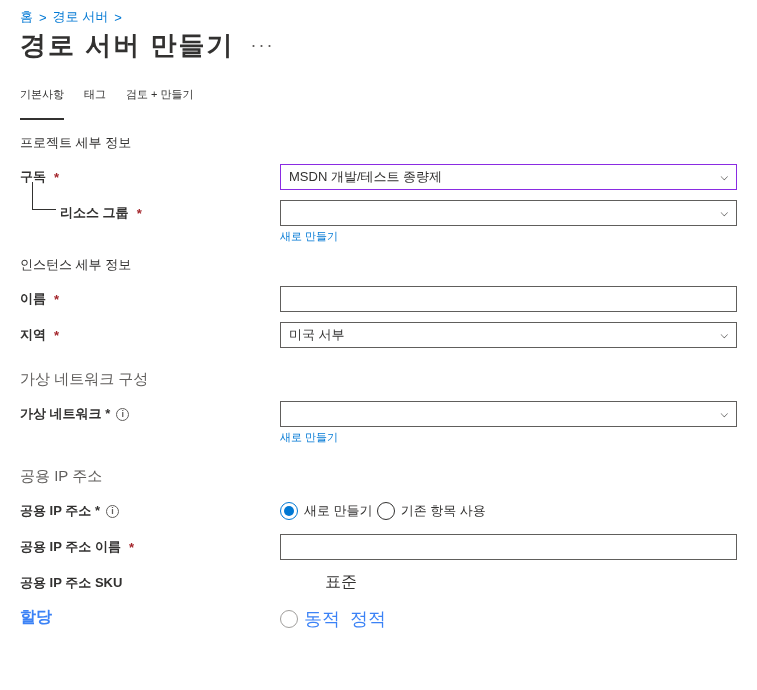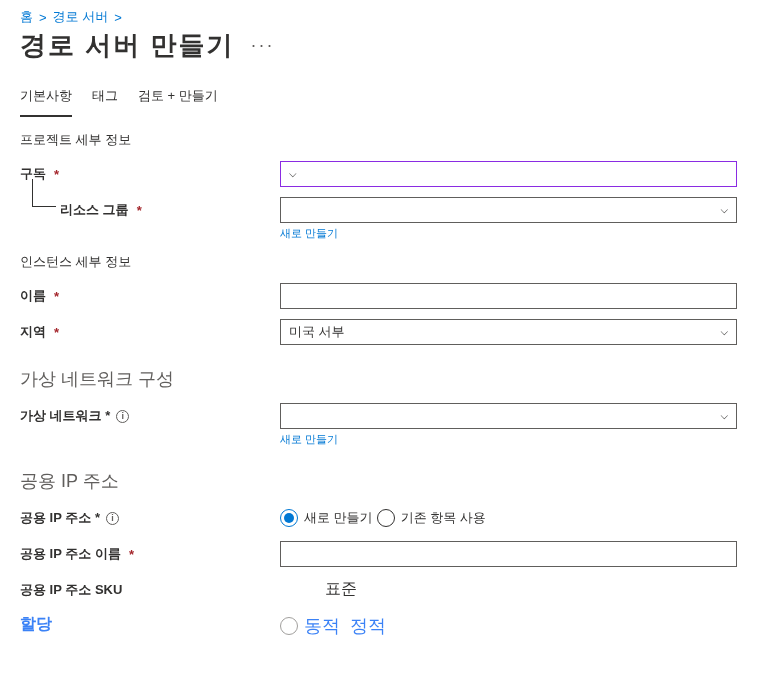--- a/index.html
+++ b/index.html
@@ -44,37 +44,37 @@
       font-size: 18px;
       color: #605e5c;
       letter-spacing: 2px;
     }
     .tabs {
       display: flex;
       gap: 20px;
       margin-bottom: 14px;
     }
     .tab {
-      font-size: 13px;
-      color: #323130;
-      padding-bottom: 10px;
+      font-size: 11px;
+      color: #323130;
+      padding-bottom: 16px;
       cursor: pointer;
     }
     .tab.active {
       border-bottom: 2px solid #323130;
       font-weight: 400;
     }
     .section-header {
       font-size: 13px;
       color: #323130;
       margin-top: 12px;
       margin-bottom: 12px;
     }
     .section-header.big {
-      font-size: 18px;
+      font-size: 15px;
       color: #605e5c;
       margin-top: 22px;
     }
     .form-row {
       display: flex;
       align-items: flex-start;
       margin-bottom: 10px;
     }
     .label-col {
       width: 260px;
@@ -212,20 +212,21 @@
 
 <div class="section-header">프로젝트 세부 정보</div>
 
 <div class="form-row">
   <div class="label-col">
     <span>구독</span>
     <span class="required">*</span>
   </div>
   <div class="field-col">
     <div class="select-box highlighted">
+      <span>MSDN 개발/테스트 종량제</span>
       <span class="chevron">⌵</span>
     </div>
   </div>
 </div>
 
 <div style="position:relative;">
   <div class="indent-line"></div>
   <div class="form-row">
     <div class="label-col indented">
       <span>리소스 그룹</span>

